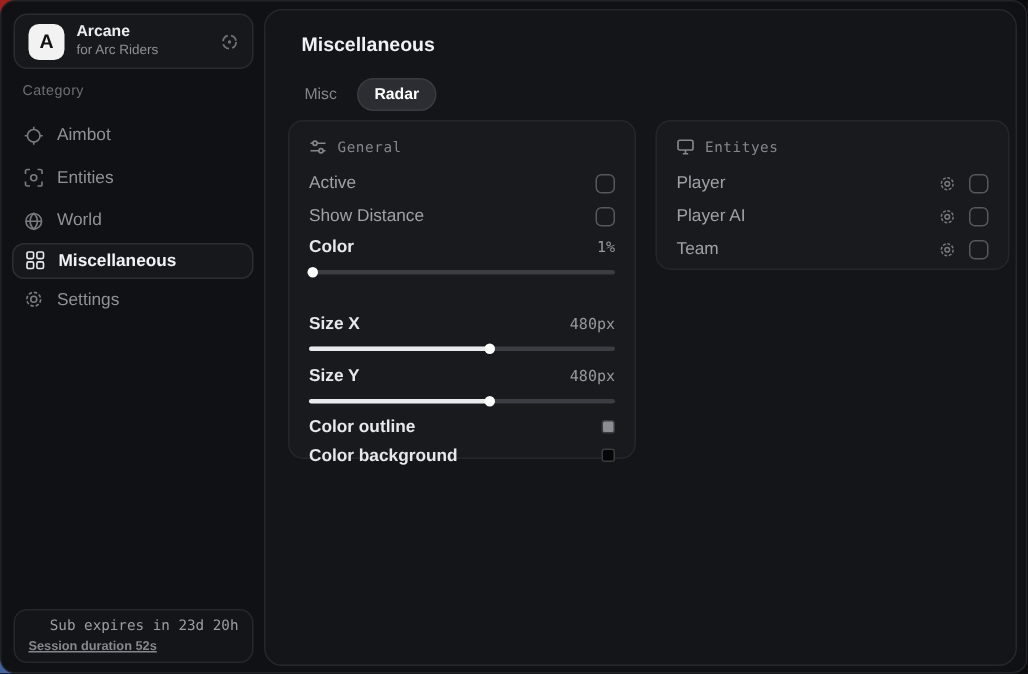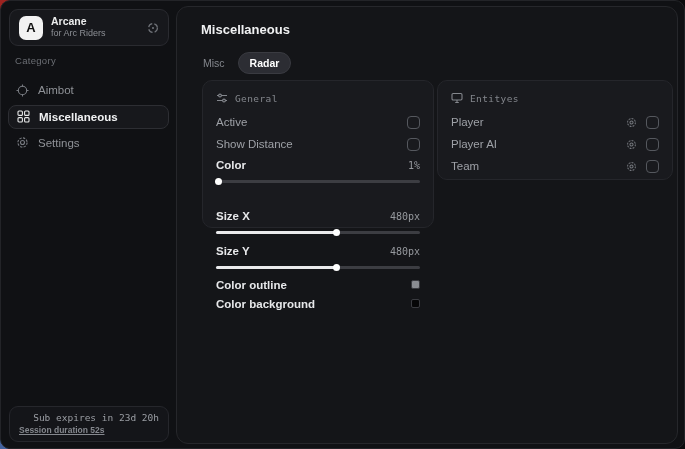--- a/index.html
+++ b/index.html
@@ -52,21 +52,21 @@
   
   .main { position:absolute; left:175px; top:5px; width:502px; height:438px;
     background:#141518; border:1px solid #26272b; border-radius:12px; }
   .main-title { position:absolute; left:24px; top:15px; font-size:13px; font-weight:bold; color:#f0f1f2; }
   .tabbar { position:absolute; left:15px; top:45px; display:flex; gap:2px; align-items:center; }
   .tab { font-size:10.5px; padding:4px 11px; border-radius:16px; color:#83868c; }
   .tab.active { background:#2c2d33; border:1px solid #3a3b41; color:#ffffff; font-weight:bold; }
 
   
   .card { position:absolute; background:#191a1e; border:1px solid #25262b; border-radius:10px; padding:9px 13px; }
-  .card-general { left:25px; top:73px; width:232px; height:148px; }
+  .card-general { left:15px; top:73px; width:232px; height:226px; }
   .card-entities { left:260px; top:73px; width:236px; height:100px; }
   .card-header { display:flex; align-items:center; gap:7px; color:#84878d;
     font-family:"DejaVu Sans Mono", monospace; font-size:9.5px; letter-spacing:.4px; margin:2px 0 7px; }
   .card-header .icon { display:flex; }
 
   .row { display:flex; align-items:center; justify-content:space-between; height:22px; }
   .row-label { font-size:11.5px; color:#9ea1a7; }
   .row-label.bright { color:#e7e8ea; font-weight:bold; }
   .row-value { font-family:"DejaVu Sans Mono", monospace; font-size:10px; color:#96999e; }
 
@@ -111,20 +111,38 @@
 
     <div class="nav">
       <div class="nav-item">
         <span class="icon">
           <svg width="13" height="13" viewBox="0 0 13 13" fill="none" stroke="currentColor" stroke-width="1.1">
             <circle cx="6.5" cy="6.5" r="4.2"></circle>
             <path d="M6.5 0.5v2.2M6.5 10.3v2.2M0.5 6.5h2.2M10.3 6.5h2.2"></path>
           </svg>
         </span>
         <span>Aimbot</span>
+      </div>
+      <div class="nav-item">
+        <span class="icon">
+          <svg width="13" height="13" viewBox="0 0 13 13" fill="none" stroke="currentColor" stroke-width="1.1">
+            <path d="M1 4V2.2C1 1.5 1.5 1 2.2 1H4M9 1h1.8c.7 0 1.2.5 1.2 1.2V4M12 9v1.8c0 .7-.5 1.2-1.2 1.2H9M4 12H2.2C1.5 12 1 11.5 1 10.8V9"></path>
+            <circle cx="6.5" cy="6.5" r="2"></circle>
+          </svg>
+        </span>
+        <span>Entities</span>
+      </div>
+      <div class="nav-item">
+        <span class="icon">
+          <svg width="13" height="13" viewBox="0 0 13 13" fill="none" stroke="currentColor" stroke-width="1.1">
+            <circle cx="6.5" cy="6.5" r="5.2"></circle>
+            <path d="M1.3 6.5h10.4M6.5 1.3c1.6 1.5 2.4 3.2 2.4 5.2s-.8 3.7-2.4 5.2c-1.6-1.5-2.4-3.2-2.4-5.2s.8-3.7 2.4-5.2z"></path>
+          </svg>
+        </span>
+        <span>World</span>
       </div>
       <div class="nav-item active">
         <span class="icon">
           <svg width="13" height="13" viewBox="0 0 13 13" fill="none" stroke="currentColor" stroke-width="1.1">
             <rect x="1" y="1" width="4.4" height="4.4" rx="1"></rect>
             <rect x="7.6" y="1" width="4.4" height="4.4" rx="1"></rect>
             <rect x="1" y="7.6" width="4.4" height="4.4" rx="1"></rect>
             <rect x="7.6" y="7.6" width="4.4" height="4.4" rx="1"></rect>
           </svg>
         </span>

